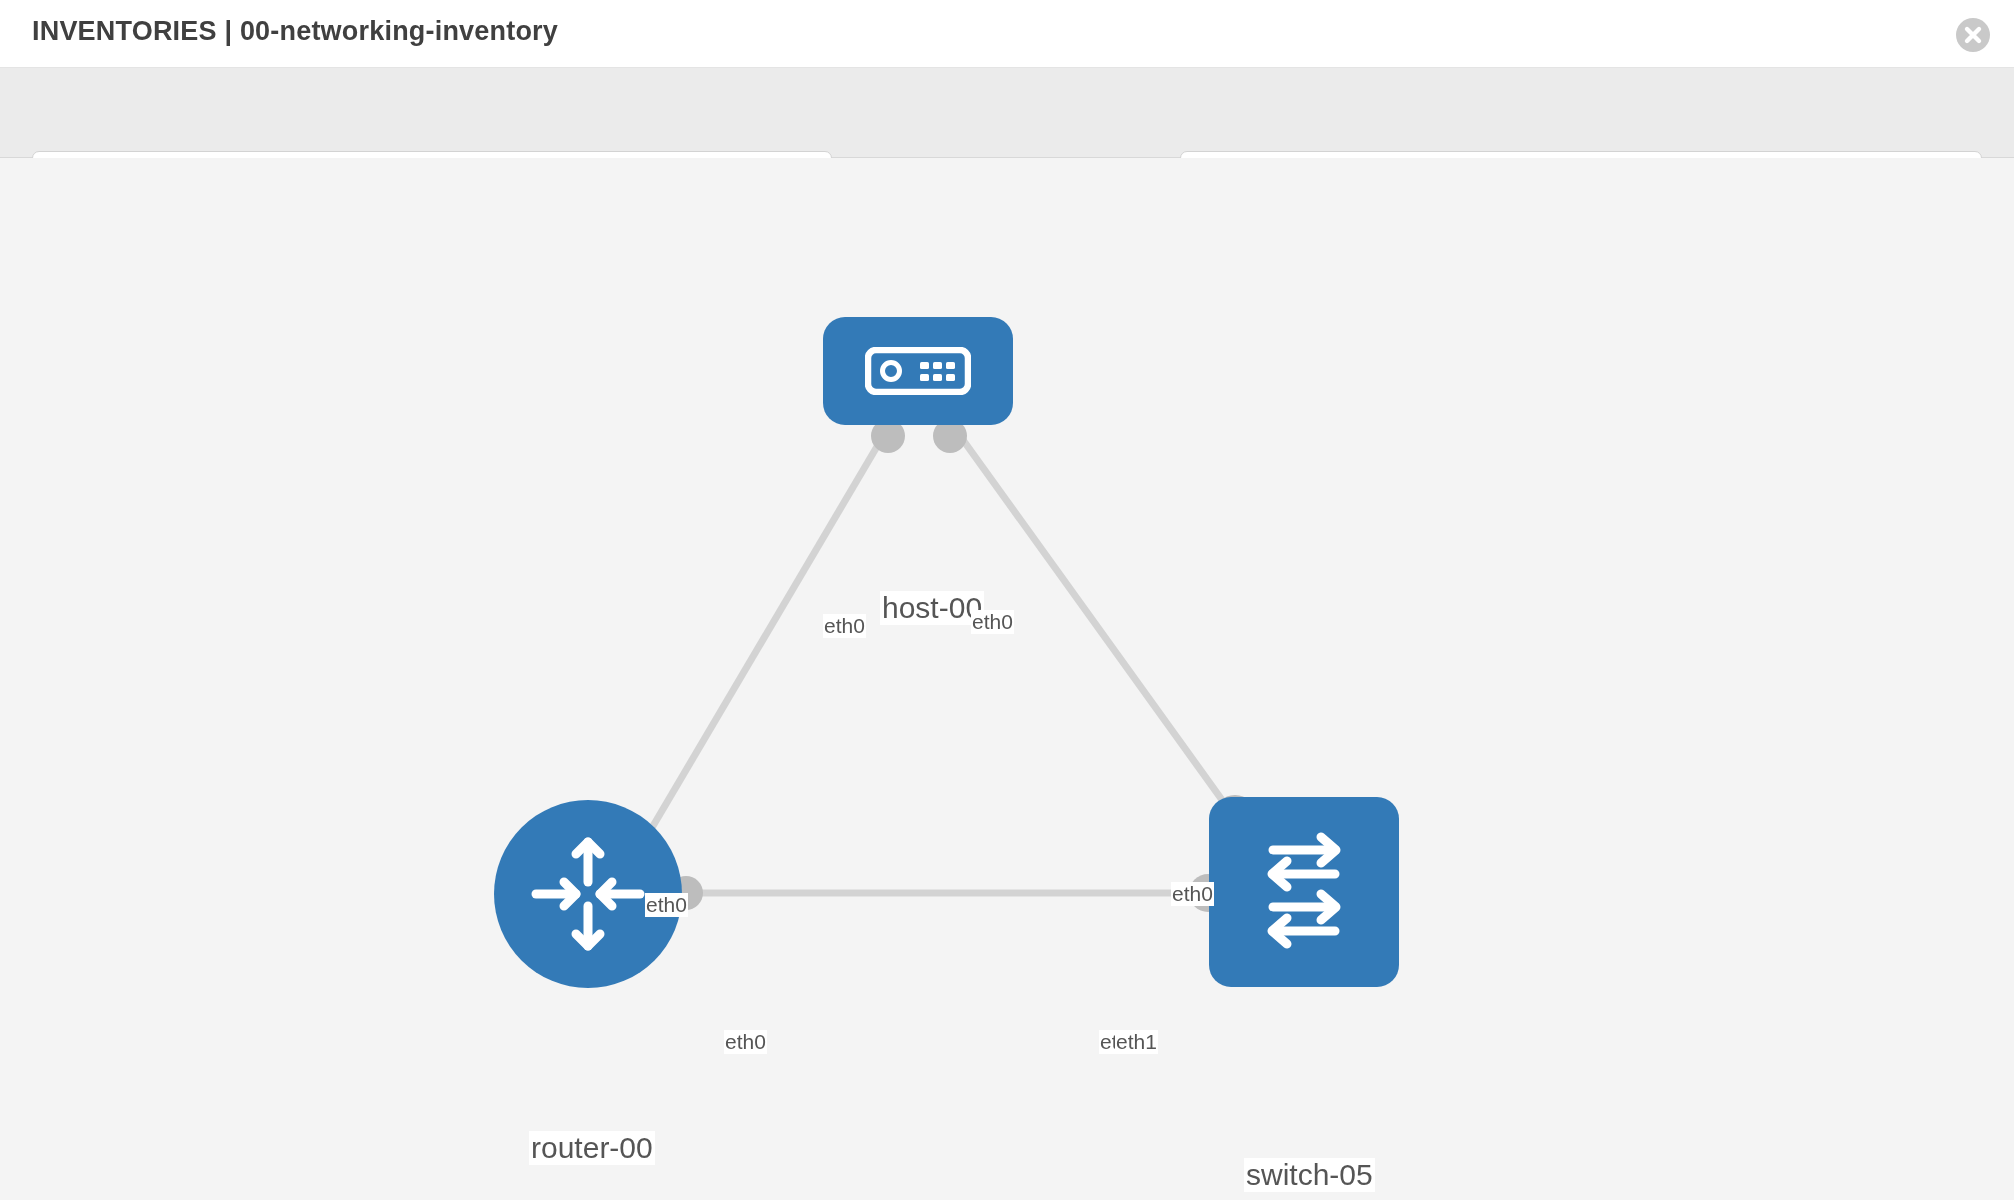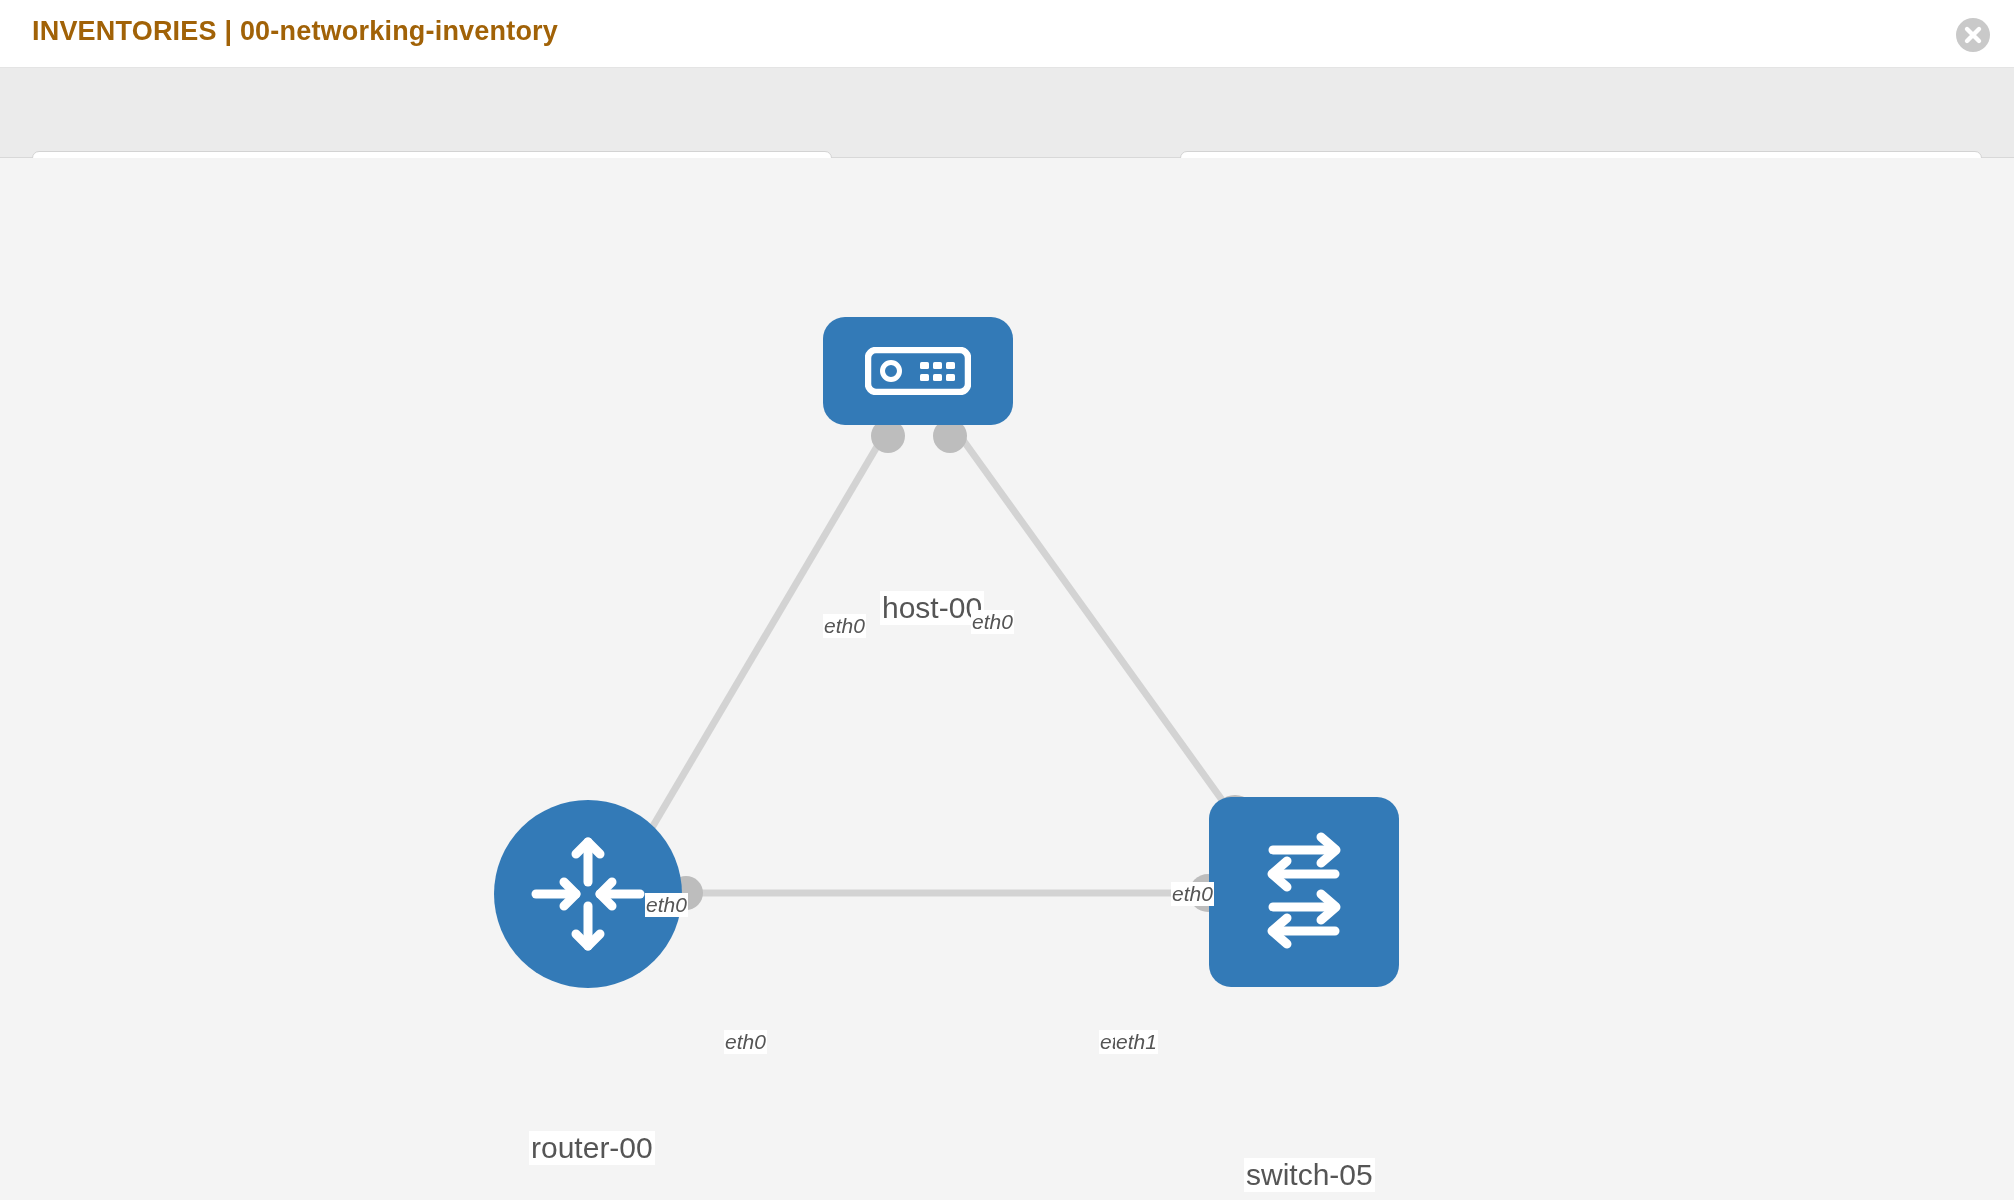--- a/index.html
+++ b/index.html
@@ -24,21 +24,21 @@
     left: 0; top: 0;
     width: 2014px; height: 68px;
     background: #ffffff;
     border-bottom: 1px solid #e4e4e4;
   }
   .header-title {
     position: absolute;
     left: 32px; top: 16px;
     font-size: 27px;
     font-weight: bold;
-    color: #a16207;
+    color: #404040;
     letter-spacing: 0.2px;
     white-space: nowrap;
   }
   .close-btn {
     position: absolute;
     right: 24px; top: 18px;
     width: 34px; height: 34px;
     border-radius: 50%;
     background: #c9c9c9;
     cursor: pointer;
@@ -141,21 +141,20 @@
   #label-router { left: 529px; top: 973px; }
   #label-switch { left: 1244px; top: 1000px; }
 
   .edge-label {
     position: absolute;
     font-size: 21px;
     color: #555555;
     background: #ffffff;
     white-space: nowrap;
     padding: 0 1px;
-    font-style: italic;
   }
   #elbl-host-left   { left: 823px; top: 456px; }
   #elbl-host-right  { left: 971px; top: 452px; }
   #elbl-router-up   { left: 645px; top: 735px; }
   #elbl-switch-up   { left: 1171px; top: 724px; }
   #elbl-router-rt   { left: 724px; top: 872px; }
   #elbl-switch-lt-a { left: 1099px; top: 872px; }
   #elbl-switch-lt-b { left: 1115px; top: 872px; text-align: right; }
 </style>
 </head>

